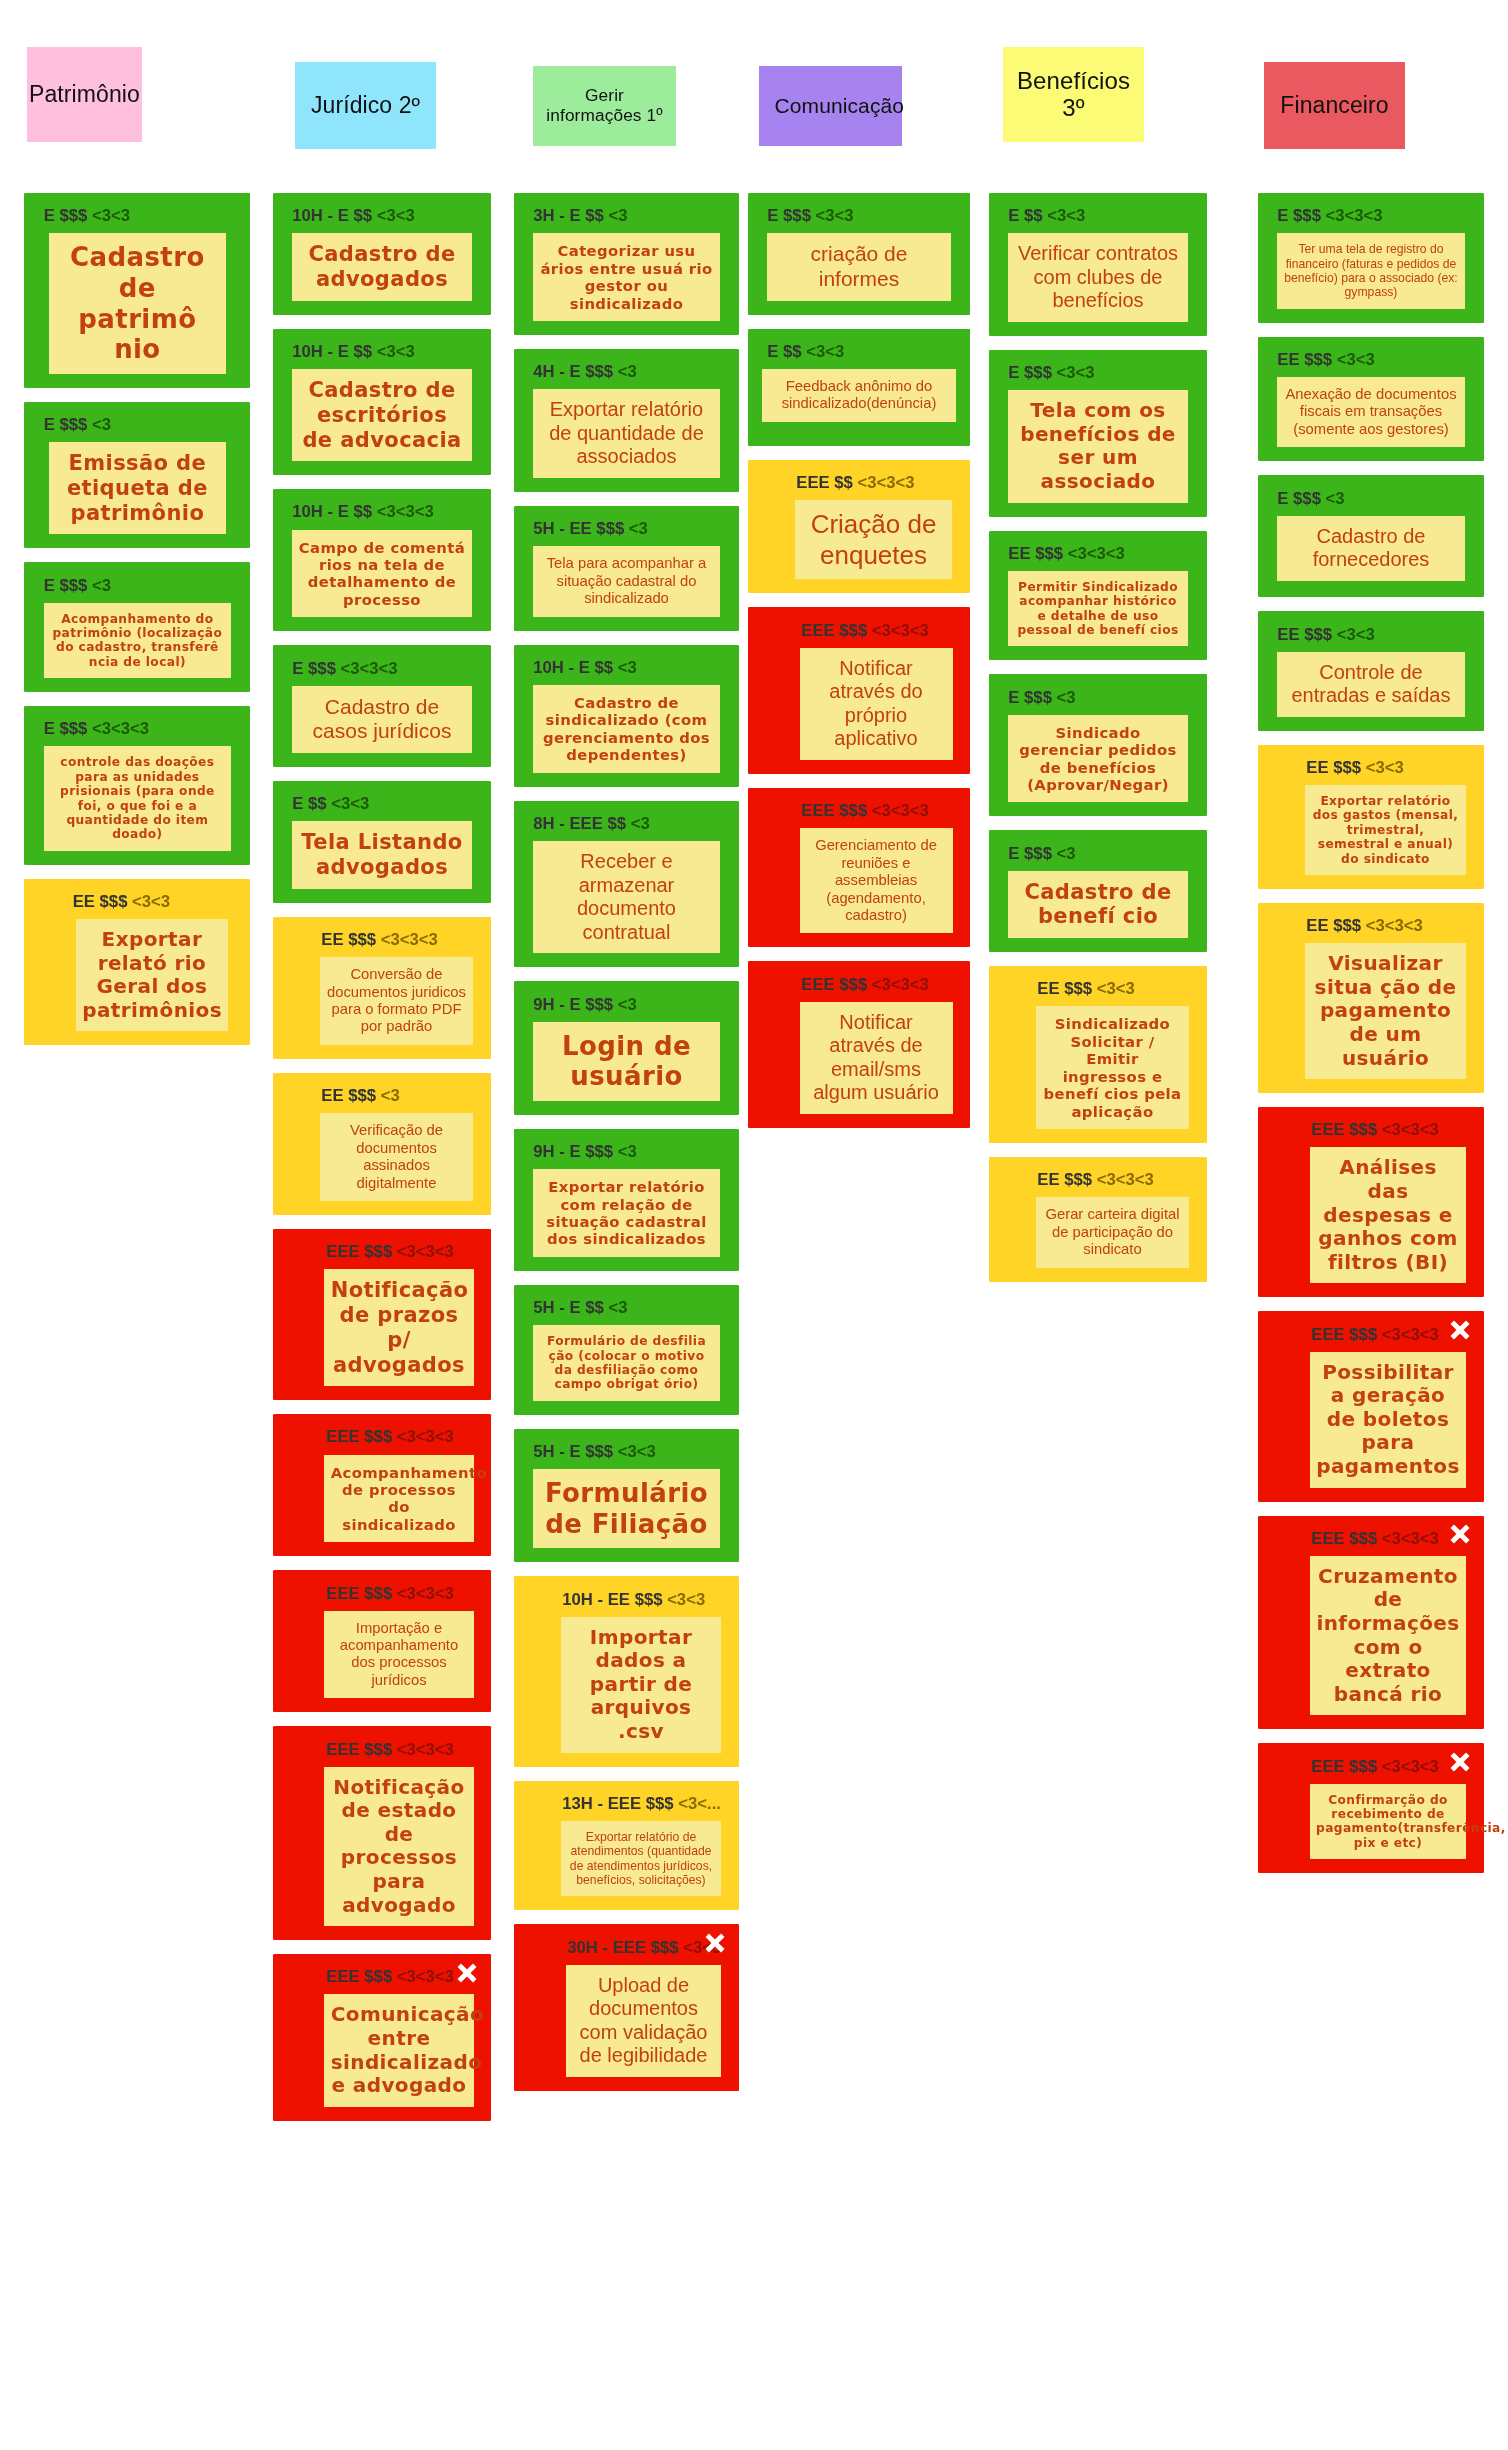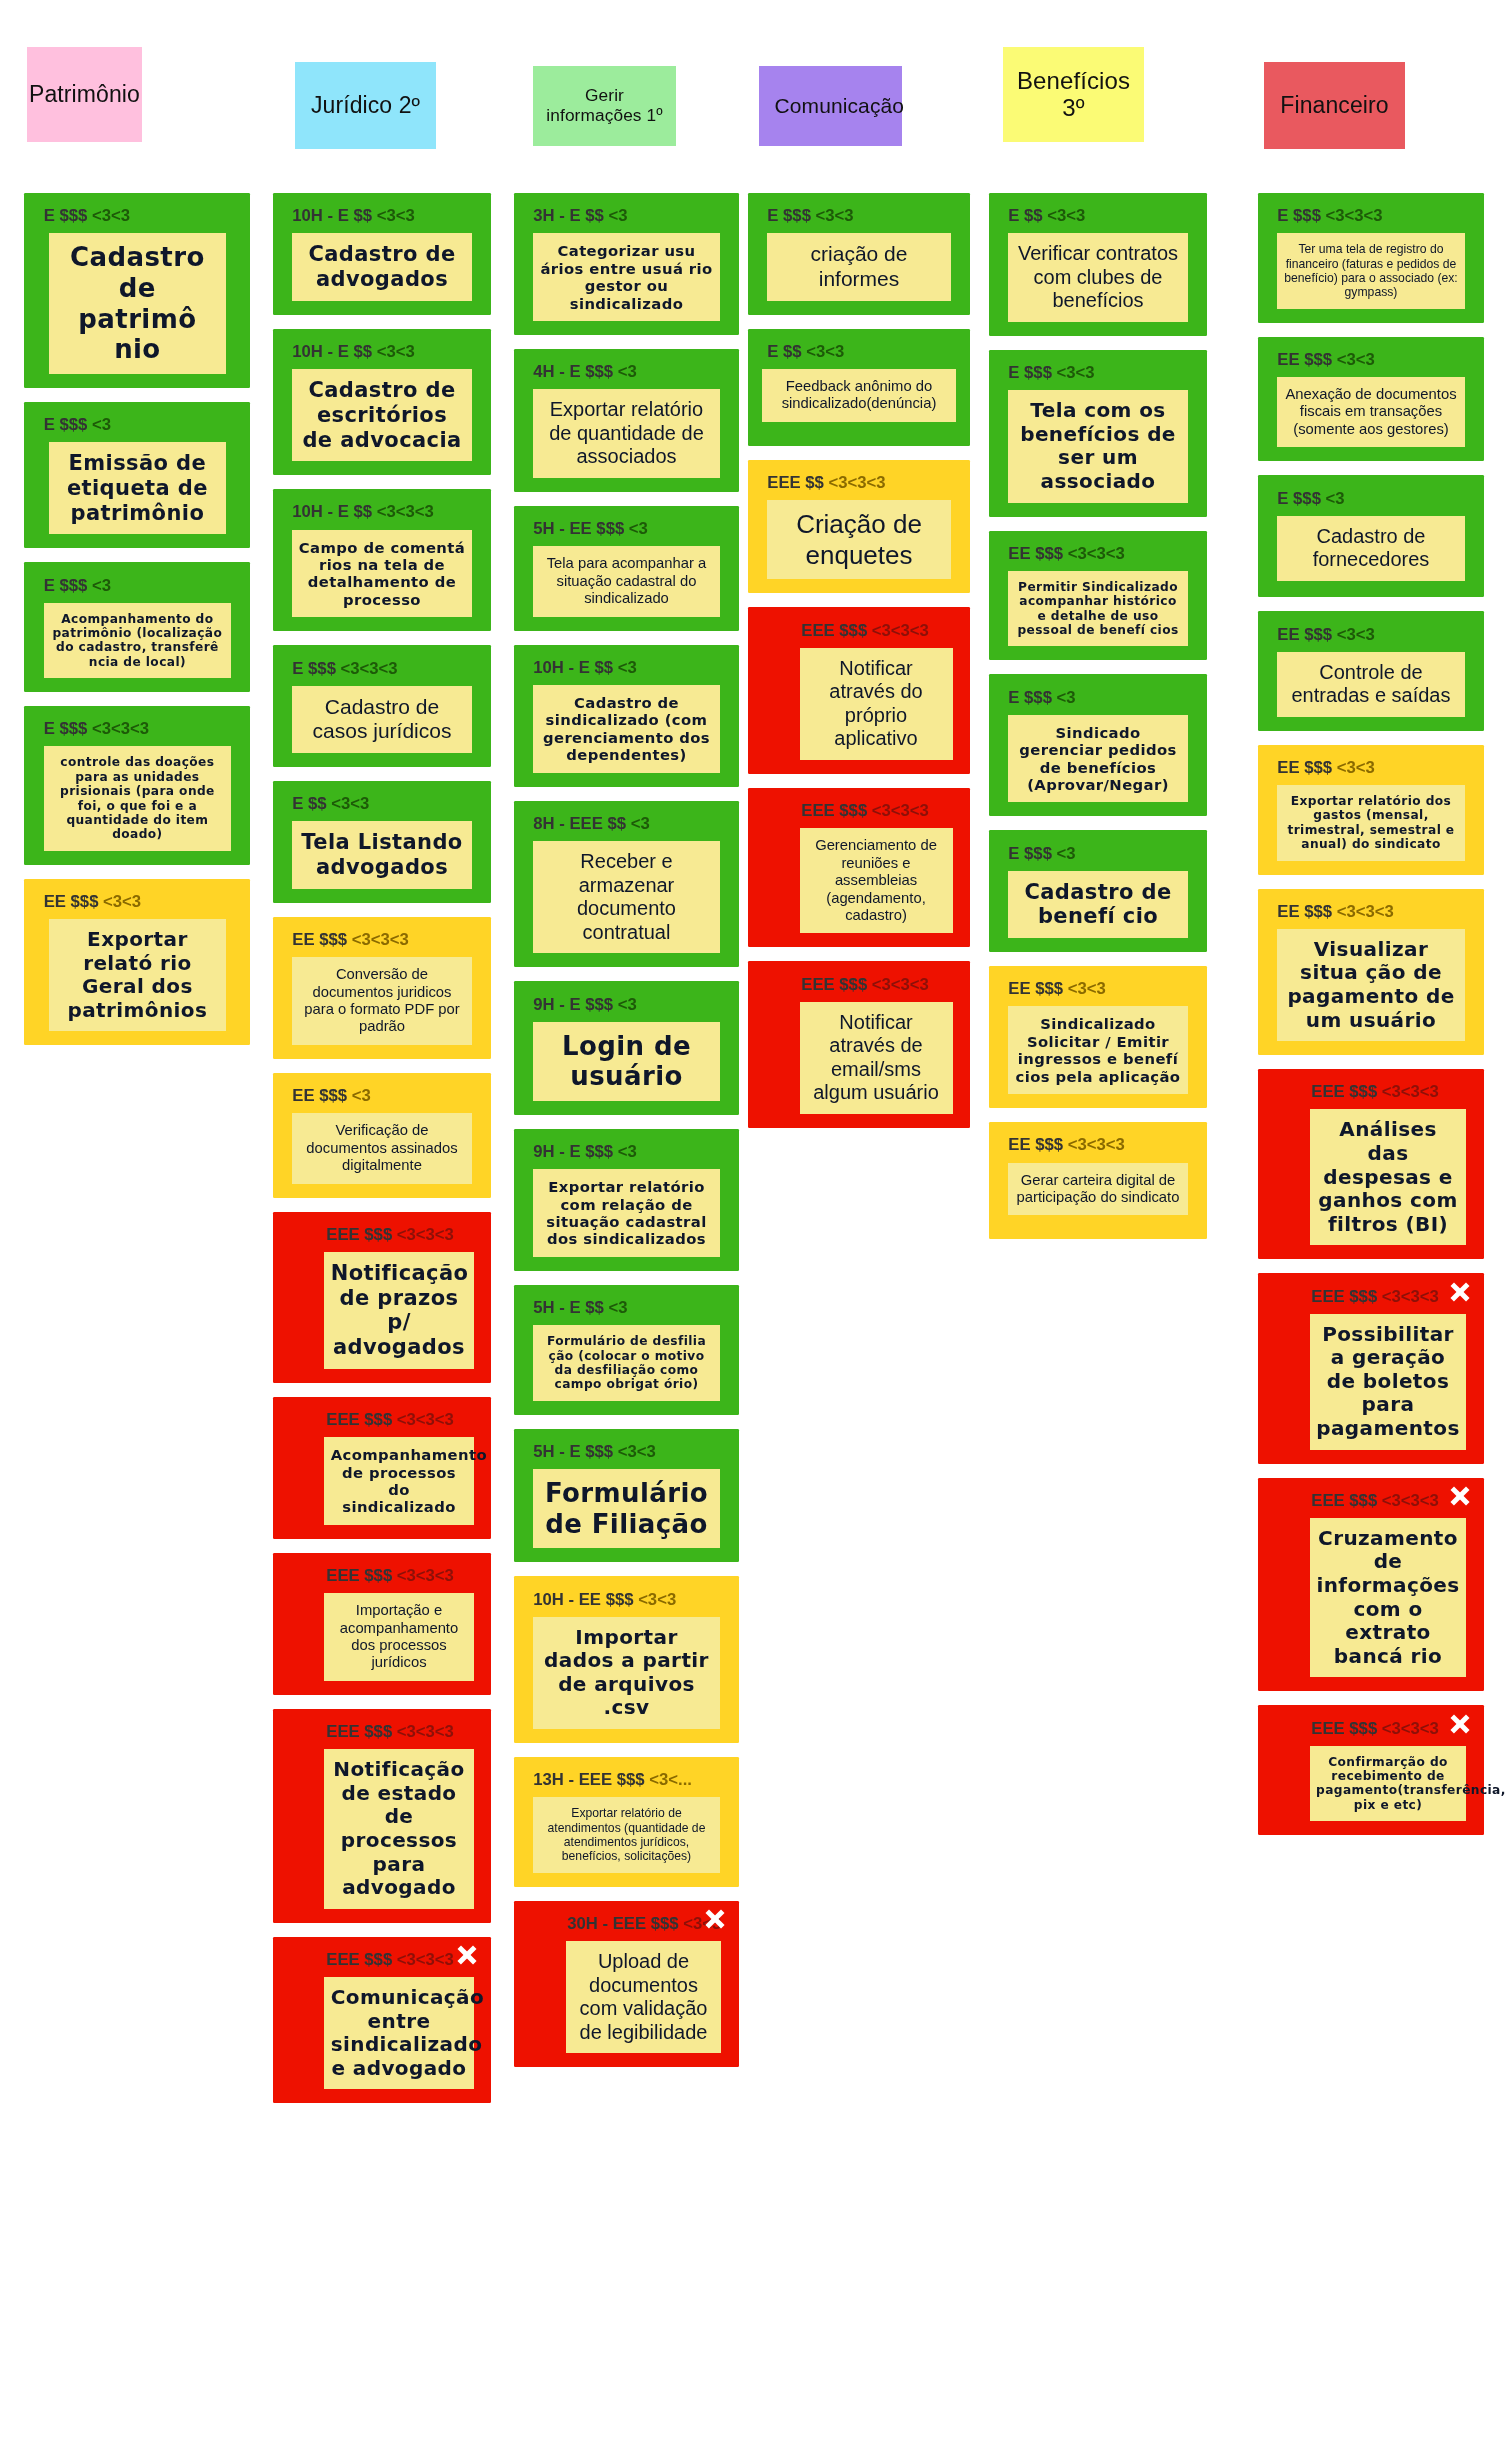--- a/index.html
+++ b/index.html
@@ -27,21 +27,21 @@
   
   .col{position:absolute;top:193px;width:231px;}
   .card{
     position:relative;
     box-sizing:border-box;
     margin-bottom:14px;
     padding:10.3px 9px 14px 9px;
     border-radius:1.3px;
   }
   .card.green{background:#3cb51a;}
-  .card.yellow{background:#ffd426;}
+  .card.yellow{background:#ffd426;padding-left:38px;}
   .card.red{background:#ee1100;padding-left:43px;}
 
   .meta{
     font-size:16.7px;
     font-weight:bold;
     line-height:1.1;
     margin:3.9px 0 7.7px 10.3px;
     white-space:nowrap;
   }
   .meta .eff{color:#333333;}
@@ -49,21 +49,21 @@
   .card.green .meta .hearts{color:#1d5a08;}
   .card.yellow .meta .hearts{color:#8a6a00;}
   .card.red   .meta .hearts{color:#8d1008;}
 
   .note{
     background:#f7ea93;
     margin:0 auto;
     padding:9px 6.4px;
     box-sizing:border-box;
     text-align:center;
-    color:#0f172a;
+    color:#c2410c;
     line-height:1.18;
   }
   .note.w85{width:85%;}
   .note.w90{width:90%;}
   .note.w95{width:95%;}
 
   
   .t-xl{font-size:26px;}
   .t-lg{font-size:21px;}
   .t-md{font-size:20px;}

